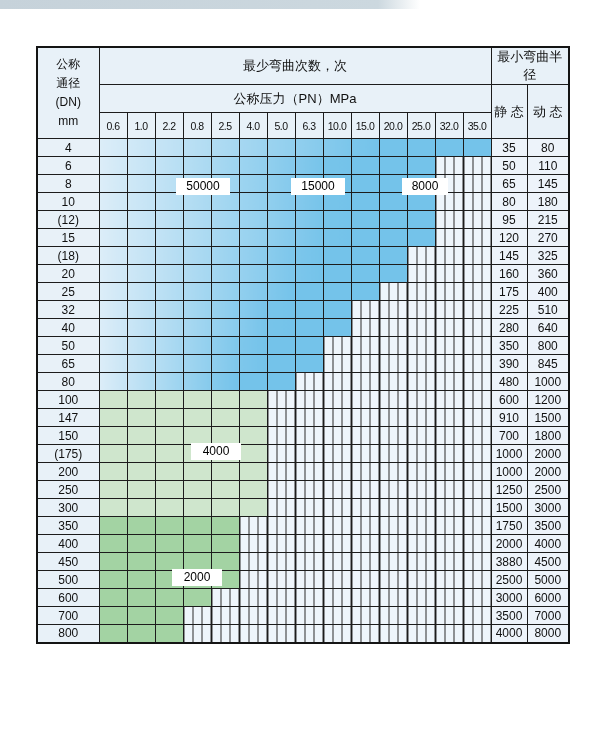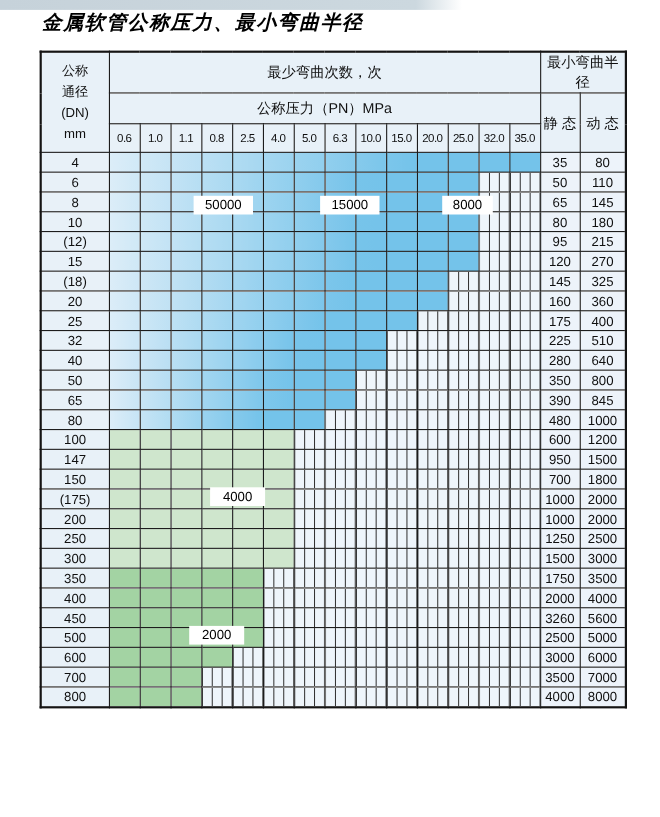--- a/index.html
+++ b/index.html
@@ -26,21 +26,20 @@
              background-image:repeating-linear-gradient(90deg,#2b2b2b 0,#2b2b2b 1px,transparent 1px,transparent 9px); }
   .overlay-label { position:absolute; background:#ffffff; font-size:12px; height:17px;
                    line-height:17px; text-align:center; color:#000; }
   .legend { position:absolute; left:0; top:630px; width:600px; height:113px; }
 </style>
 </head>
 <body>
 
 <div class="page">
   <div class="top-strip"></div>
-  <h1 class="title">金属软管公称压力、最小弯曲半径</h1>
 
   <div class="table-wrap">
     <table>
       <colgroup>
         <col style="width:62px">
         <col style="width:28px">
           <col style="width:28px">
           <col style="width:28px">
           <col style="width:28px">
         <col style="width:28px">
@@ -68,21 +67,21 @@
           <th class="hdr" colspan="2">最小弯曲半径</th>
         </tr>
         <tr class="row-h2">
           <th class="hdr" colspan="14">公称压力（PN）MPa</th>
           <th class="hdr" rowspan="2">静 态</th>
           <th class="hdr" rowspan="2">动 态</th>
         </tr>
         <tr class="tick-row" id="tick-row">
             <td>0.6</td>
             <td>1.0</td>
-            <td>1.1</td>
+            <td>2.2</td>
             <td>0.8</td>
             <td>2.5</td>
             <td>4.0</td>
             <td>5.0</td>
             <td>6.3</td>
             <td>10.0</td>
             <td>15.0</td>
             <td>20.0</td>
             <td>25.0</td>
             <td>32.0</td>
@@ -384,21 +383,21 @@
             <td style="background: rgb(207, 230, 205);"></td>
             <td style="background: rgb(207, 230, 205);"></td>
             <td class="striped"></td>
             <td class="striped"></td>
             <td class="striped"></td>
             <td class="striped"></td>
             <td class="striped"></td>
             <td class="striped"></td>
             <td class="striped"></td>
             <td class="striped"></td>
-            <td class="val-cell">950</td>
+            <td class="val-cell">910</td>
             <td class="val-cell">1500</td>
           </tr>
           <tr>
             <td class="dn-cell">150</td>
             <td style="background: rgb(207, 230, 205);"></td>
             <td style="background: rgb(207, 230, 205);"></td>
             <td style="background: rgb(207, 230, 205);"></td>
             <td style="background: rgb(207, 230, 205);"></td>
             <td style="background: rgb(207, 230, 205);"></td>
             <td style="background: rgb(207, 230, 205);"></td>
@@ -536,22 +535,22 @@
             <td style="background: rgb(163, 211, 163);"></td>
             <td class="striped"></td>
             <td class="striped"></td>
             <td class="striped"></td>
             <td class="striped"></td>
             <td class="striped"></td>
             <td class="striped"></td>
             <td class="striped"></td>
             <td class="striped"></td>
             <td class="striped"></td>
-            <td class="val-cell">3260</td>
-            <td class="val-cell">5600</td>
+            <td class="val-cell">3880</td>
+            <td class="val-cell">4500</td>
           </tr>
           <tr>
             <td class="dn-cell">500</td>
             <td style="background: rgb(163, 211, 163);"></td>
             <td style="background: rgb(163, 211, 163);"></td>
             <td style="background: rgb(163, 211, 163);"></td>
             <td style="background: rgb(163, 211, 163);"></td>
             <td style="background: rgb(163, 211, 163);"></td>
             <td class="striped"></td>
             <td class="striped"></td>

